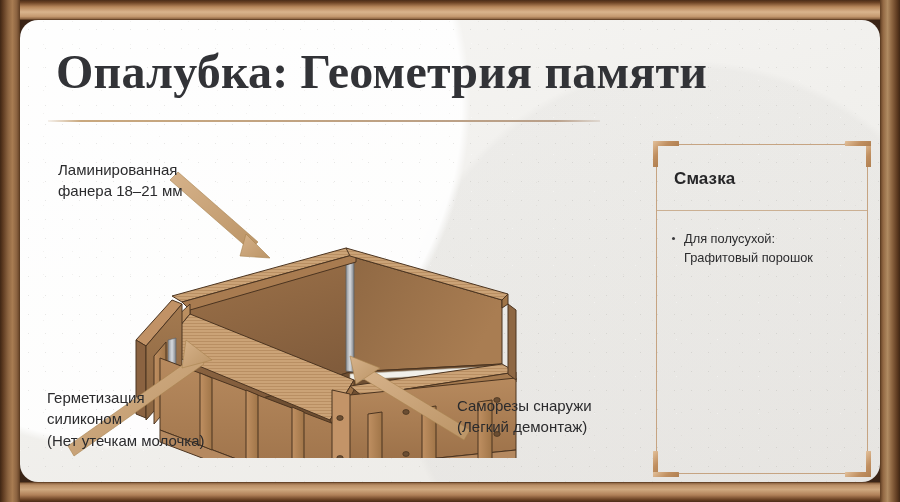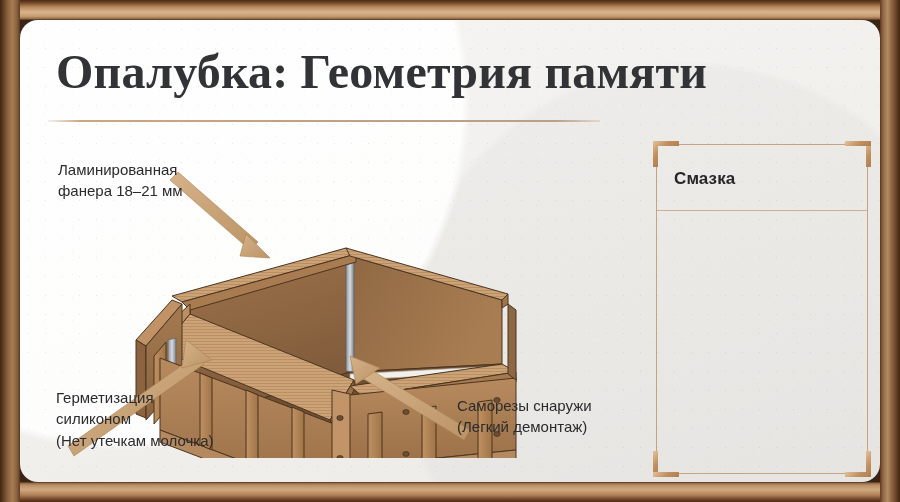--- a/index.html
+++ b/index.html
@@ -47,21 +47,21 @@
     background:linear-gradient(90deg,rgba(196,166,132,.15) 0%,#c9a87e 6%,#bfa283 55%,#b9a08a 92%,rgba(185,160,138,.25) 100%);}
 
   
   #illu{position:absolute;left:30px;top:108px;width:500px;height:330px;}
   #illu svg{display:block;}
 
   
   .anno{position:absolute;color:#2b2b2d;font-size:15px;line-height:1.42;
     font-family:"Liberation Sans",sans-serif;white-space:pre;}
   #anno-plywood{left:38px;top:139px;}
-  #anno-sealant{left:36px;top:367px;}
+  #anno-sealant{left:27px;top:367px;}
   #anno-screws{left:437px;top:375px;}
 
   
   #card{position:absolute;left:636px;top:124px;width:212px;height:330px;}
   #card-border{position:absolute;inset:0;border:1px solid #c6a482;}
   .corner{position:absolute;width:26px;height:26px;pointer-events:none;}
   .corner i{position:absolute;background:linear-gradient(135deg,#e3c19b,#c08f60 55%,#b07f50);
     border-radius:.5px;}
   .corner.tl{left:-3px;top:-3px;}
   .corner.tl i:nth-child(1){left:0;top:0;width:5px;height:26px;}
@@ -249,20 +249,22 @@
         </div>
       <div class="corner br">
           <i></i>
           <i></i>
         </div>
 
       <div id="card-title">Смазка</div>
       <div id="card-divider"></div>
 
       <ul id="card-list">
+        <li>Для полусухой:
+Графитовый порошок</li>
       </ul>
     </div>
   </div>
 
   <div class="frame-band frame-top"></div>
   <div class="frame-band frame-bottom"></div>
   <div class="frame-band frame-left"></div>
   <div class="frame-band frame-right"></div>
   <div class="frame-inner-line"></div>
 </div>

